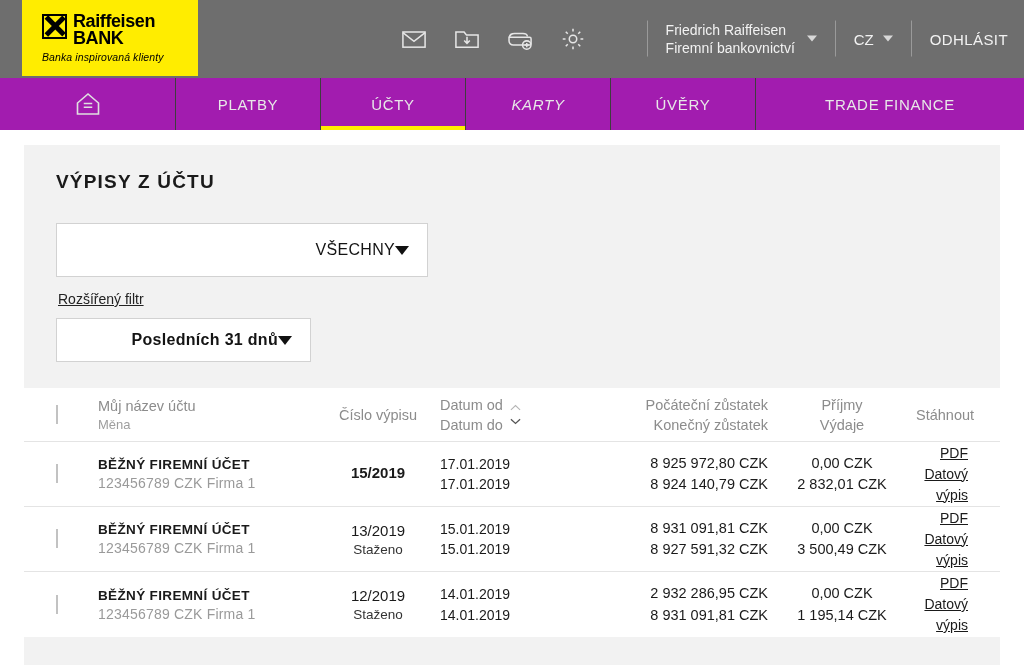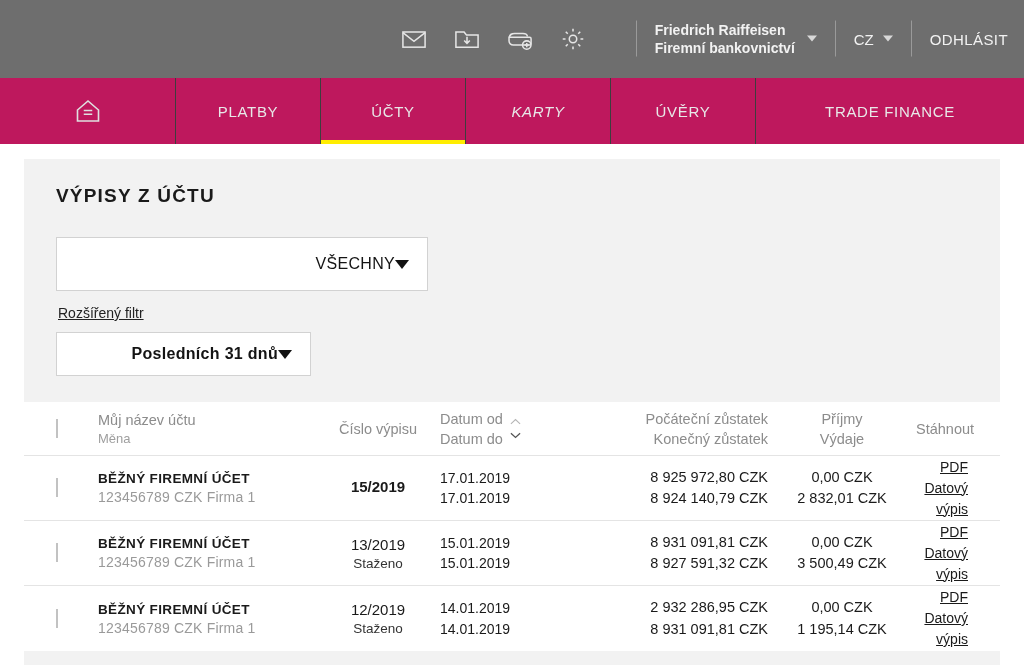--- a/index.html
+++ b/index.html
@@ -84,35 +84,35 @@
     display: flex;
     align-items: center;
     gap: 18px;
     color: #f0f0f0;
   }
   .user-block {
     display: flex;
     align-items: center;
     gap: 12px;
   }
-  .user-lines { line-height: 1.32; font-size: 14px; color: #f2f2f2; font-weight: bold; }
+  .user-lines { line-height: 1.32; font-size: 14px; color: #f2f2f2; }
   .caret {
     width: 0; height: 0;
     border-left: 5px solid transparent;
     border-right: 5px solid transparent;
     border-top: 6px solid #d8d8d8;
     cursor: pointer;
   }
   .lang { display: flex; align-items: center; gap: 9px; font-size: 15px; color: #f2f2f2; cursor: pointer; }
   .logout { font-size: 15px; color: #f2f2f2; letter-spacing: 0.4px; cursor: pointer; }
 
   
   .nav {
-    height: 66px;
-    background: #be185d;
+    height: 52px;
+    background: #a21caf;
     display: flex;
     align-items: stretch;
     text-align: center;
   }
   .nav-item {
     display: flex;
     align-items: center;
     justify-content: center;
     color: #e8e8e8;
     font-size: 15px;
@@ -256,20 +256,30 @@
     gap: 7px;
   }
   .sort-arrows svg { width: 11px; height: 7px; display: block; }
   .hdr-dates { display: flex; align-items: center; }
 </style>
 </head>
 <body>
 
 <div class="topbar">
 
+  <div class="logo-block">
+    <div class="logo-row">
+      <span class="logo-mark"></span>
+      <span class="logo-words">
+        <div>Raiffeisen</div>
+        <div>BANK</div>
+      </span>
+    </div>
+    <div class="logo-tag">Banka inspirovaná klienty</div>
+  </div>
 
   <div class="header-icons">
     <span class="hicon">
       <svg viewBox="0 0 24 24" fill="none" stroke="#e6e6e6" stroke-width="1.3">
         <rect x="2.5" y="6" width="19" height="13"></rect>
         <path d="M2.5 6.5 L12 14 L21.5 6.5"></path>
       </svg>
     </span>
     <span class="hicon">
       <svg viewBox="0 0 24 24" fill="none" stroke="#e6e6e6" stroke-width="1.3">

